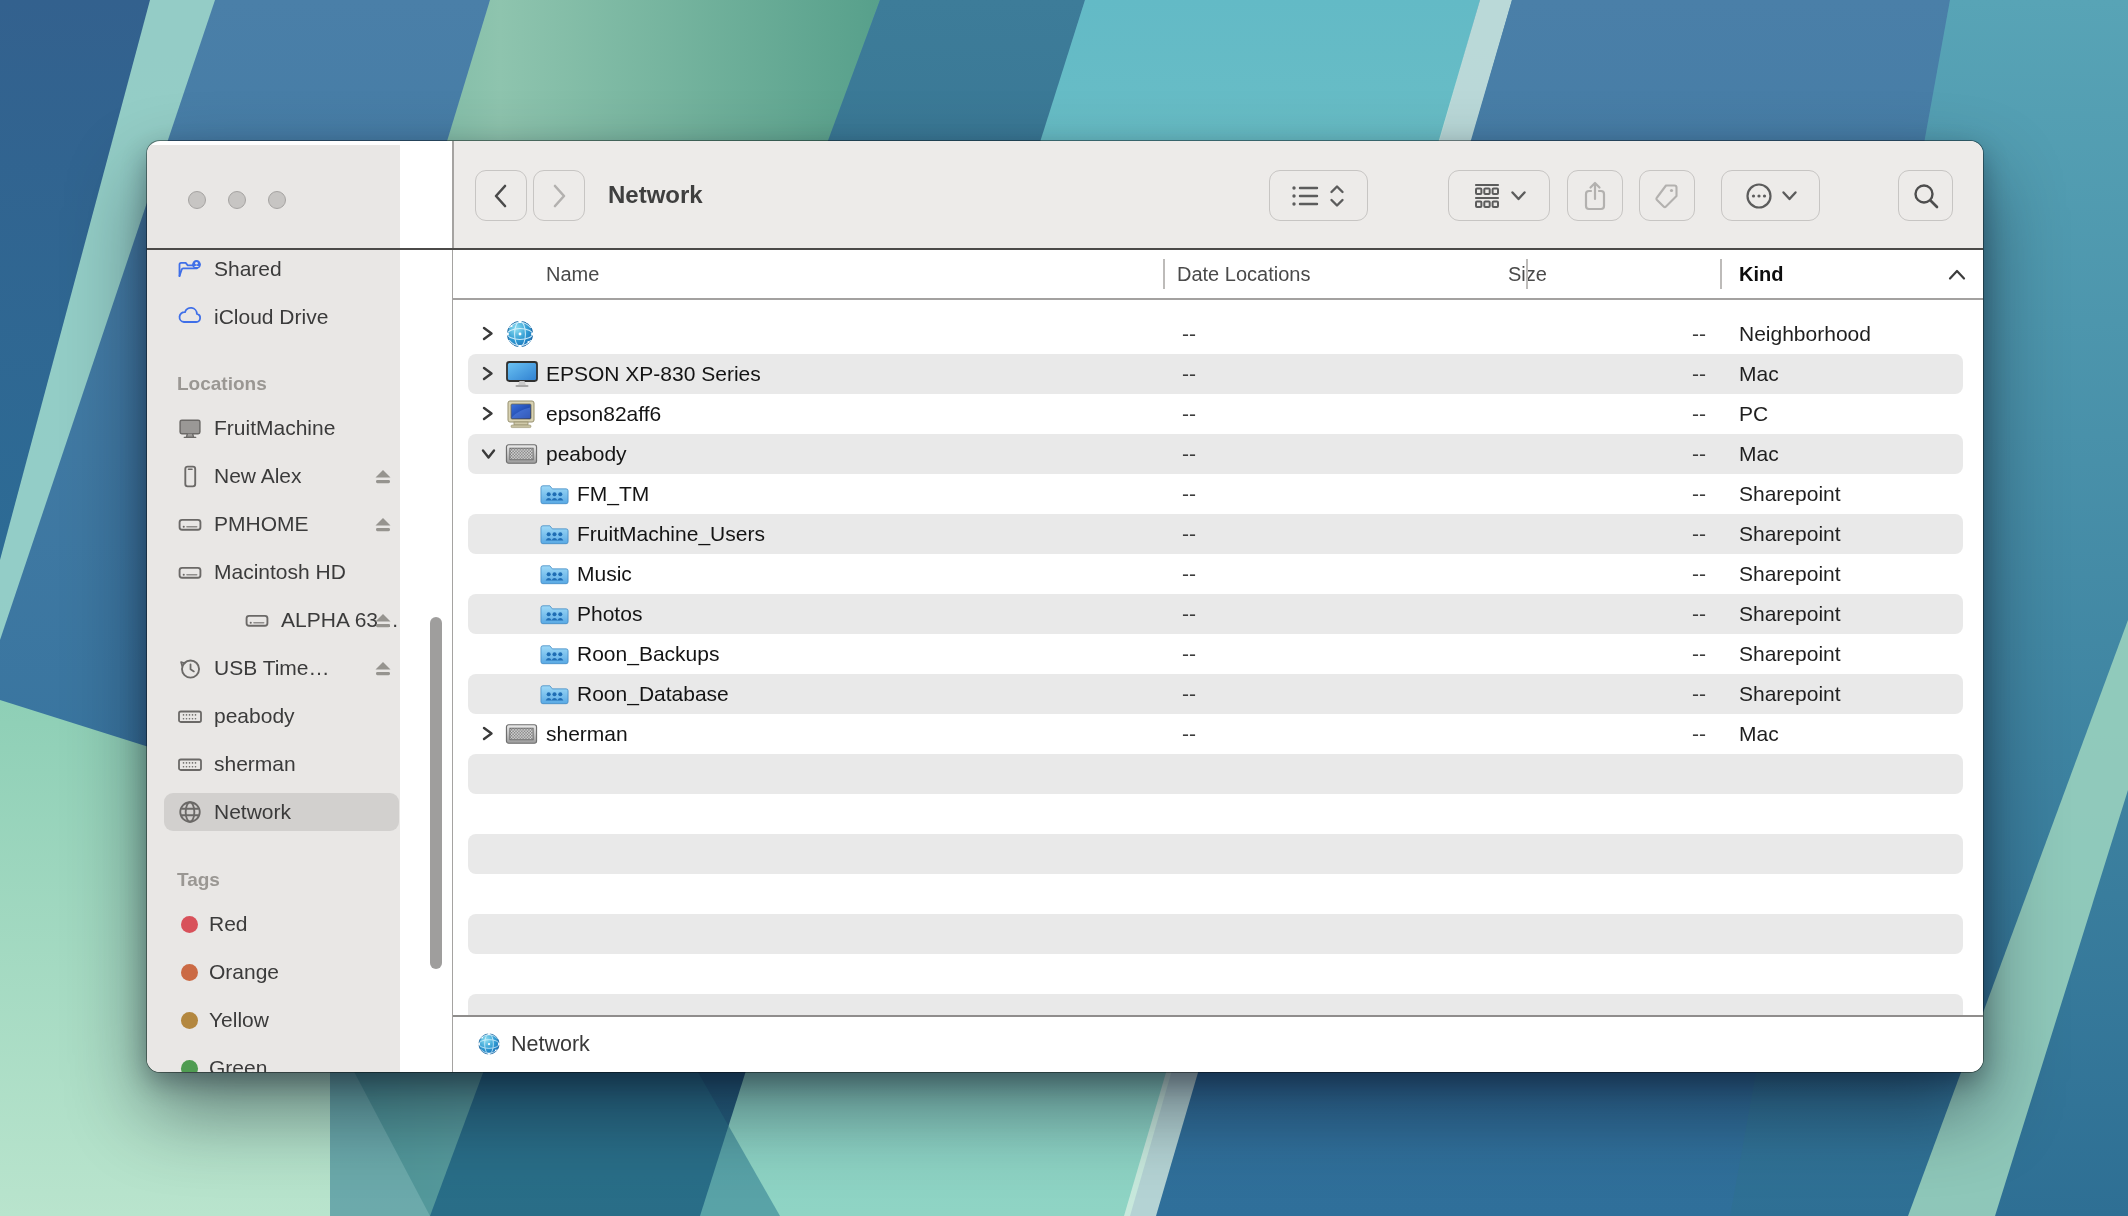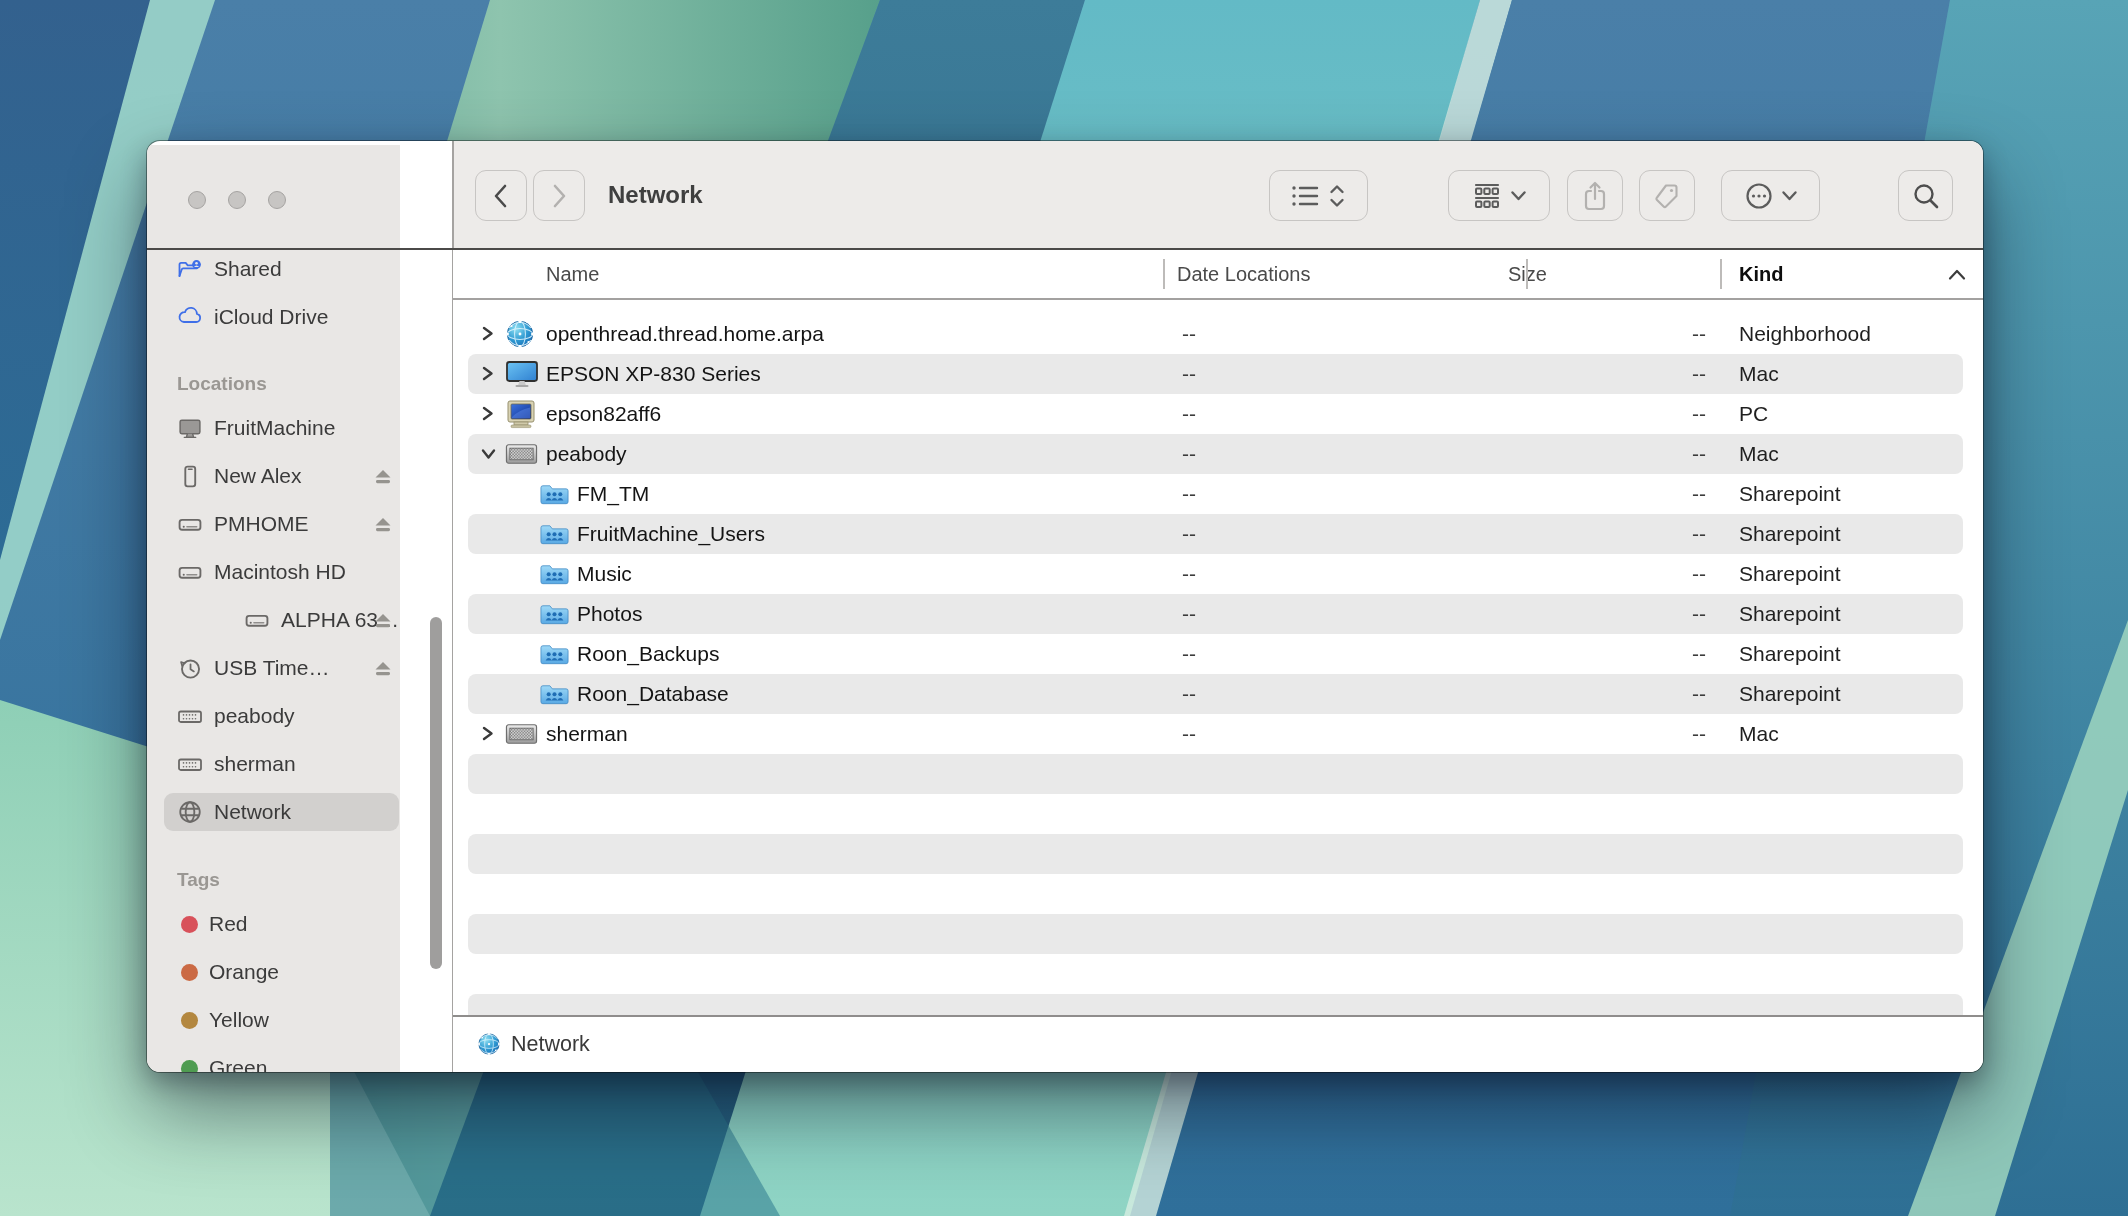--- a/index.html
+++ b/index.html
@@ -441,21 +441,20 @@
               <circle cx="16" cy="2.8" r="1.4"></circle>
               <circle cx="16" cy="29.2" r="1.4"></circle>
               <circle cx="2.8" cy="16" r="1.4"></circle>
               <circle cx="29.2" cy="16" r="1.4"></circle>
               <circle cx="16" cy="16" r="1.5"></circle>
               <circle cx="7" cy="7.5" r="1.1"></circle>
               <circle cx="25" cy="24.5" r="1.1"></circle>
             </g>
           </svg>
         </span>
-        <span class="cell" style="left:93px">openthread.thread.home.arpa</span>
         <span class="cell dash" style="left:729px">--</span>
         <span class="cell dash" style="left:1180px;width:73px;justify-content:flex-end">--</span>
         <span class="cell kind" style="left:1286px">Neighborhood</span>
       </div>
       <div class="row" style="top: 54px;">
         <div class="stripe"></div>
         <span class="disc" style="left:27px">
           <svg width="15" height="17" viewBox="0 0 15 17">
             <path d="M4 3 L11.5 8.5 L4 14" stroke="#3a3a3a" stroke-width="2.4" stroke-linecap="round" stroke-linejoin="round" fill="none"></path>
           </svg>

